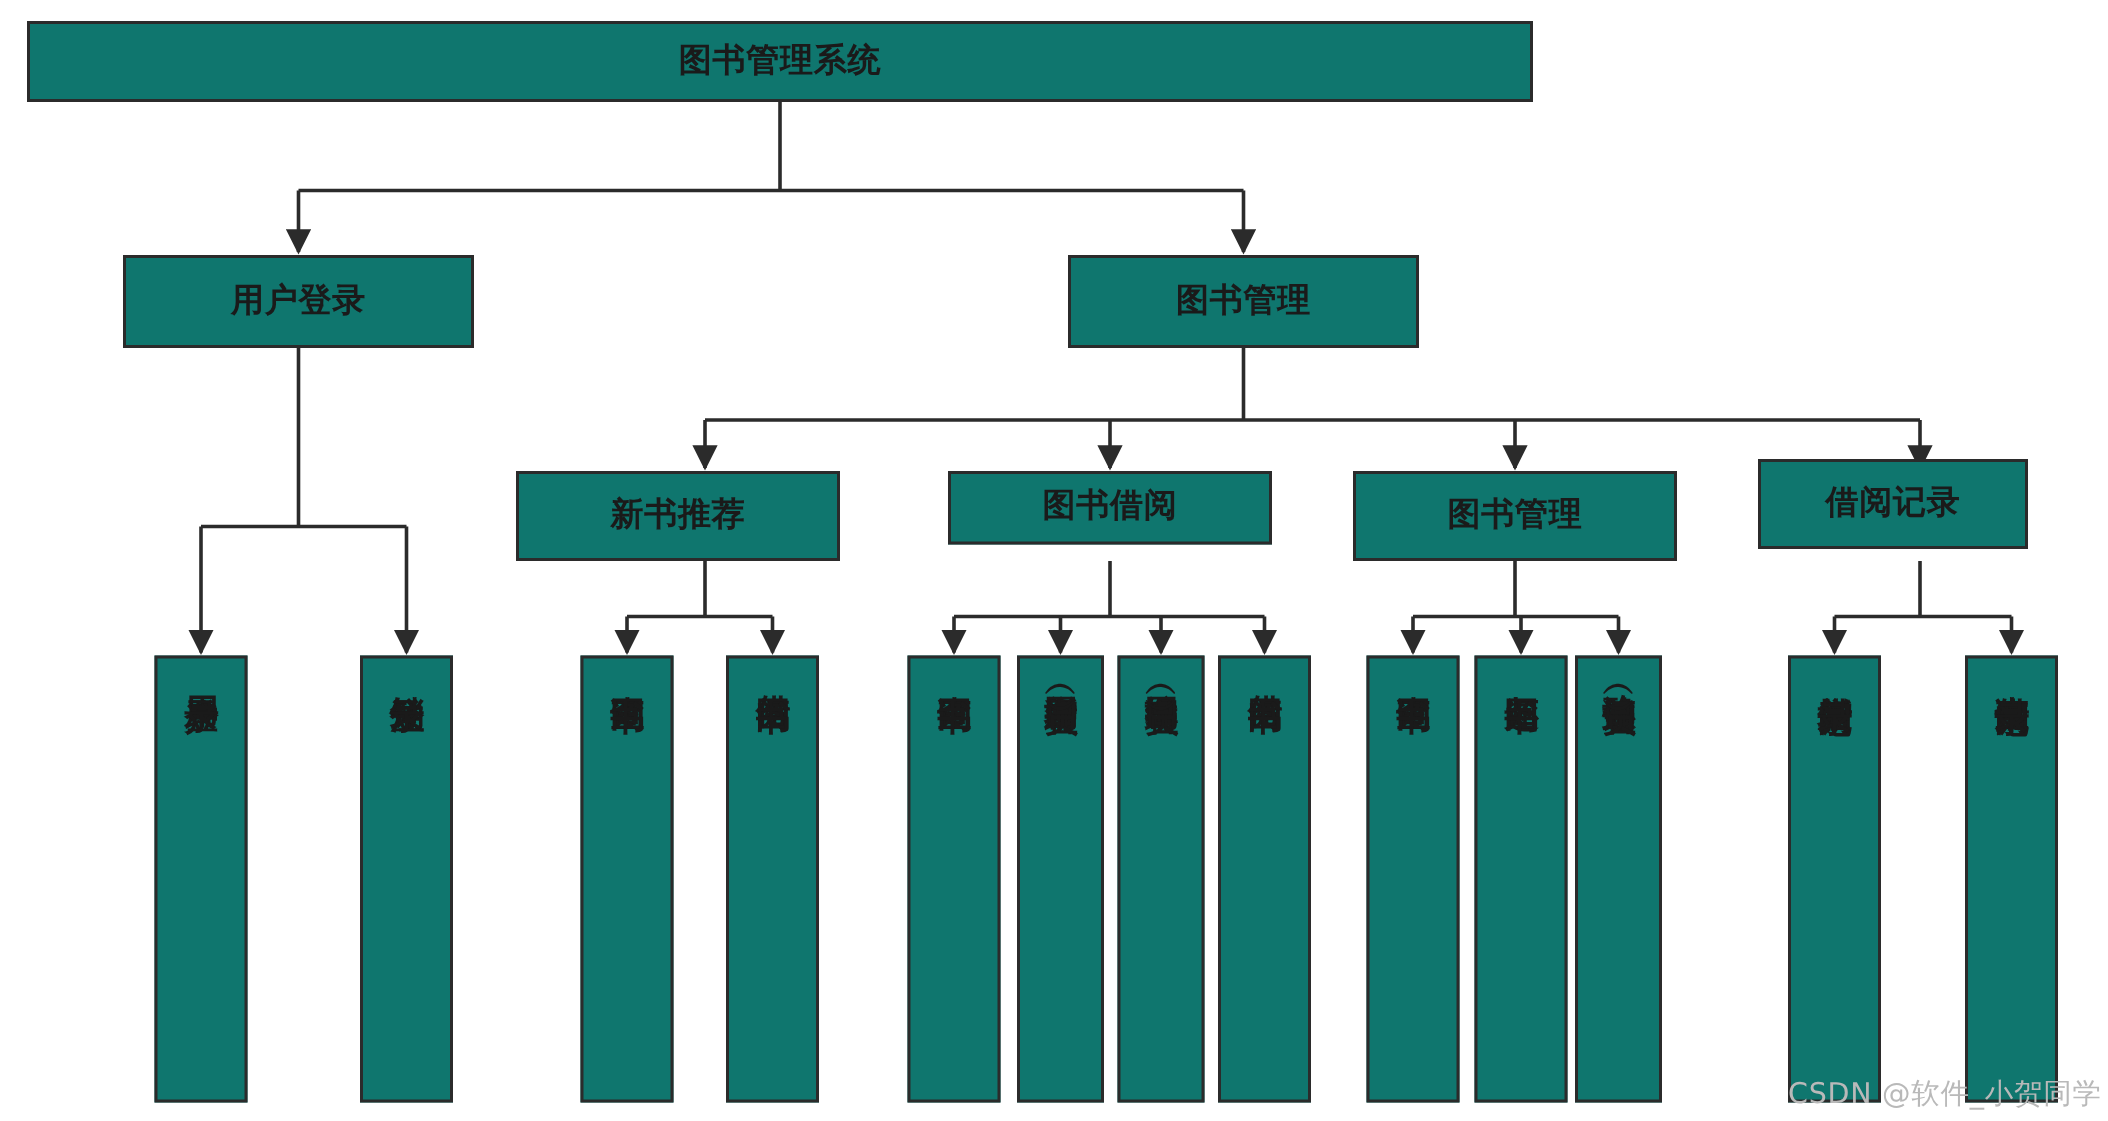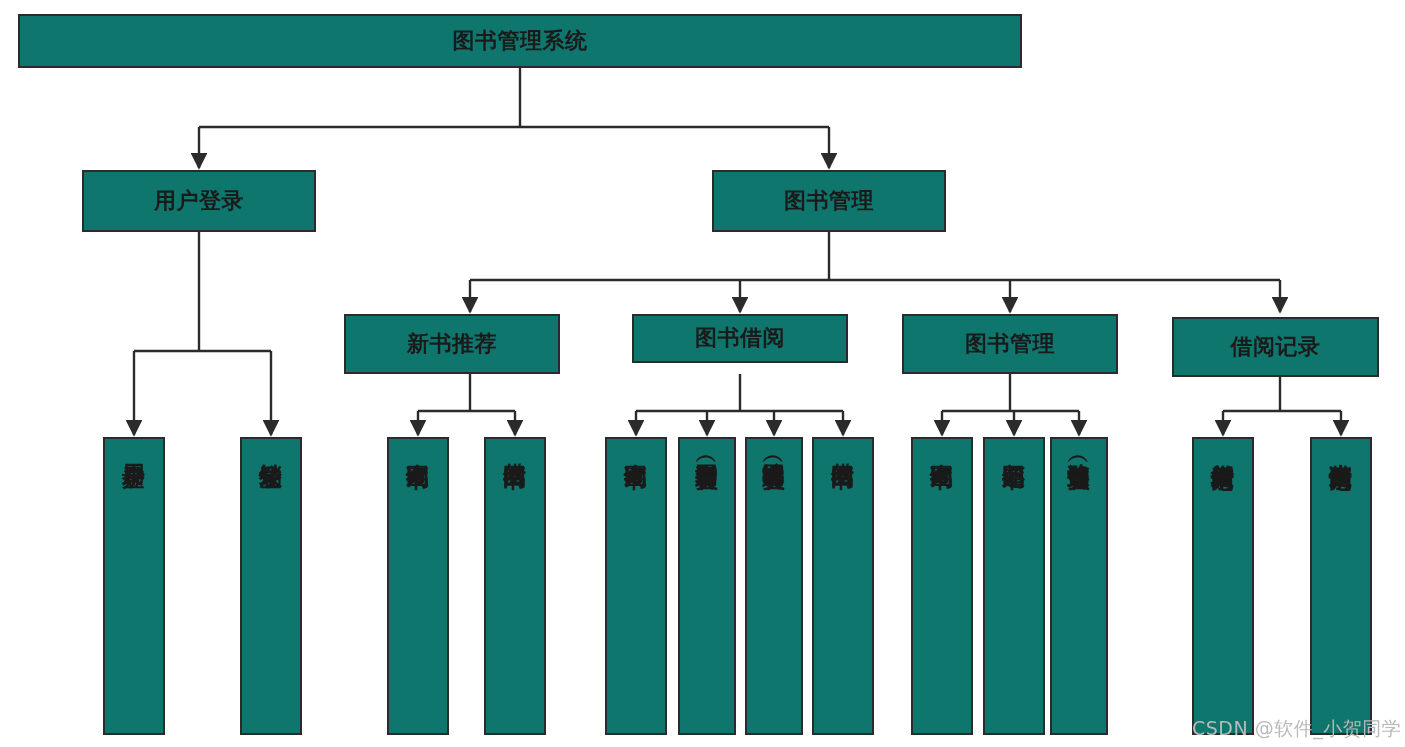--- a/index.html
+++ b/index.html
@@ -129,21 +129,21 @@
       </div>
       <div class="node node-l3 node-h" style="left: 344px; top: 314px; width: 216px; height: 60px;">
         <span class="label">新书推荐</span>
       </div>
       <div class="node node-l3 node-h" style="left: 632px; top: 314px; width: 216px; height: 49px;">
         <span class="label">图书借阅</span>
       </div>
       <div class="node node-l3 node-h" style="left: 902px; top: 314px; width: 216px; height: 60px;">
         <span class="label">图书管理</span>
       </div>
-      <div class="node node-l3 node-h" style="left: 1172px; top: 317px; width: 207px; height: 60px;">
+      <div class="node node-l3 node-h" style="left: 1172px; top: 306px; width: 180px; height: 60px;">
         <span class="label">借阅记录</span>
       </div>
       <div class="node node-leaf node-v" style="left: 103px; top: 437px; width: 62px; height: 298px;">
         <span class="label">用户登录</span>
       </div>
       <div class="node node-leaf node-v" style="left: 240px; top: 437px; width: 62px; height: 298px;">
         <span class="label">注销登录</span>
       </div>
       <div class="node node-leaf node-v" style="left: 387px; top: 437px; width: 62px; height: 298px;">
         <span class="label">查询图书</span>

